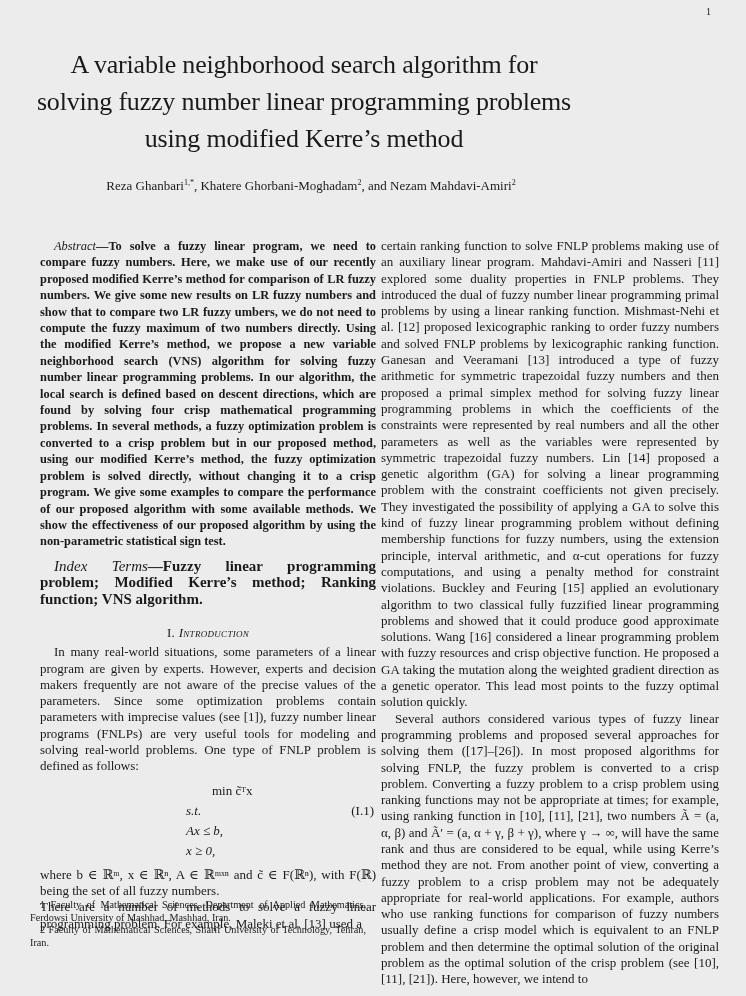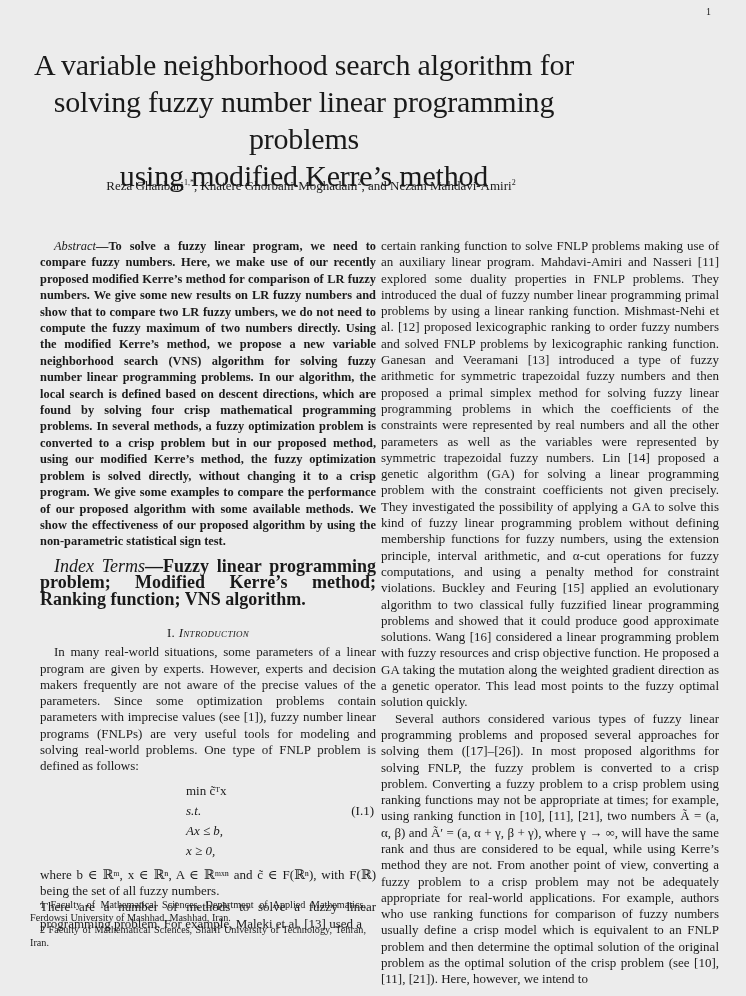--- a/index.html
+++ b/index.html
@@ -9,52 +9,52 @@
     font-family: "Liberation Serif", "DejaVu Serif", serif;
     color: #1a1a1a;
     position: relative;
   }
   .page-number {
     position: absolute; top: 6px; left: 706px;
     font-size: 10px;
   }
   .title {
     position: absolute; top: 46px; left: 0; width: 608px;
-    text-align: center; font-size: 30px; line-height: 37px;
+    text-align: center; font-size: 26px; line-height: 37px;
     letter-spacing: -0.2px;
   }
   .authors {
     position: absolute; top: 178px; left: 0; width: 622px;
     text-align: center; font-size: 13px;
   }
   .authors sup { font-size: 8px; }
   .col {
     position: absolute; top: 238px;
     font-size: 13px; line-height: 16.3px;
     text-align: justify;
   }
   .col-left { left: 40px; width: 336px; }
   .col-right { left: 381px; width: 338px; }
   .col p { margin: 0; }
   .indent { text-indent: 14px; }
   .abstract { font-weight: bold; font-size: 12.4px; line-height: 16.4px; }
   .abstract i { font-weight: normal; font-style: italic; }
-  .index-terms { margin-top: 8px !important; font-weight: bold; font-size: 18px; line-height: 16.4px; }
+  .index-terms { margin-top: 8px !important; font-weight: bold; font-size: 15px; line-height: 16.4px; }
   .index-terms i { font-weight: normal; }
   .section-heading {
     text-align: center; margin: 18px 0 3px 0 !important;
     font-size: 13px; letter-spacing: 0.3px;
   }
   .section-heading .sc { font-variant: small-caps; font-style: italic; }
   .equation {
     position: relative; height: 80px; margin: 6px 0 6px 0;
     font-size: 13px; line-height: 20px;
   }
   .equation .lines { position: absolute; left: 146px; top: 0; font-style: italic; }
-  .equation .lines .rm { font-style: normal; }
+  .equation .lines .rm { font-style: normal; margin-left: 26px; }
   .equation .eqnum { position: absolute; right: 2px; top: 20px; }
   .footnotes {
     position: absolute; top: 899px; left: 30px; width: 336px;
     font-size: 10.2px; line-height: 12.5px; text-align: justify;
   }
   .footnotes p { margin: 0; text-indent: 10px; }
 </style>
 </head>
 <body>
 

